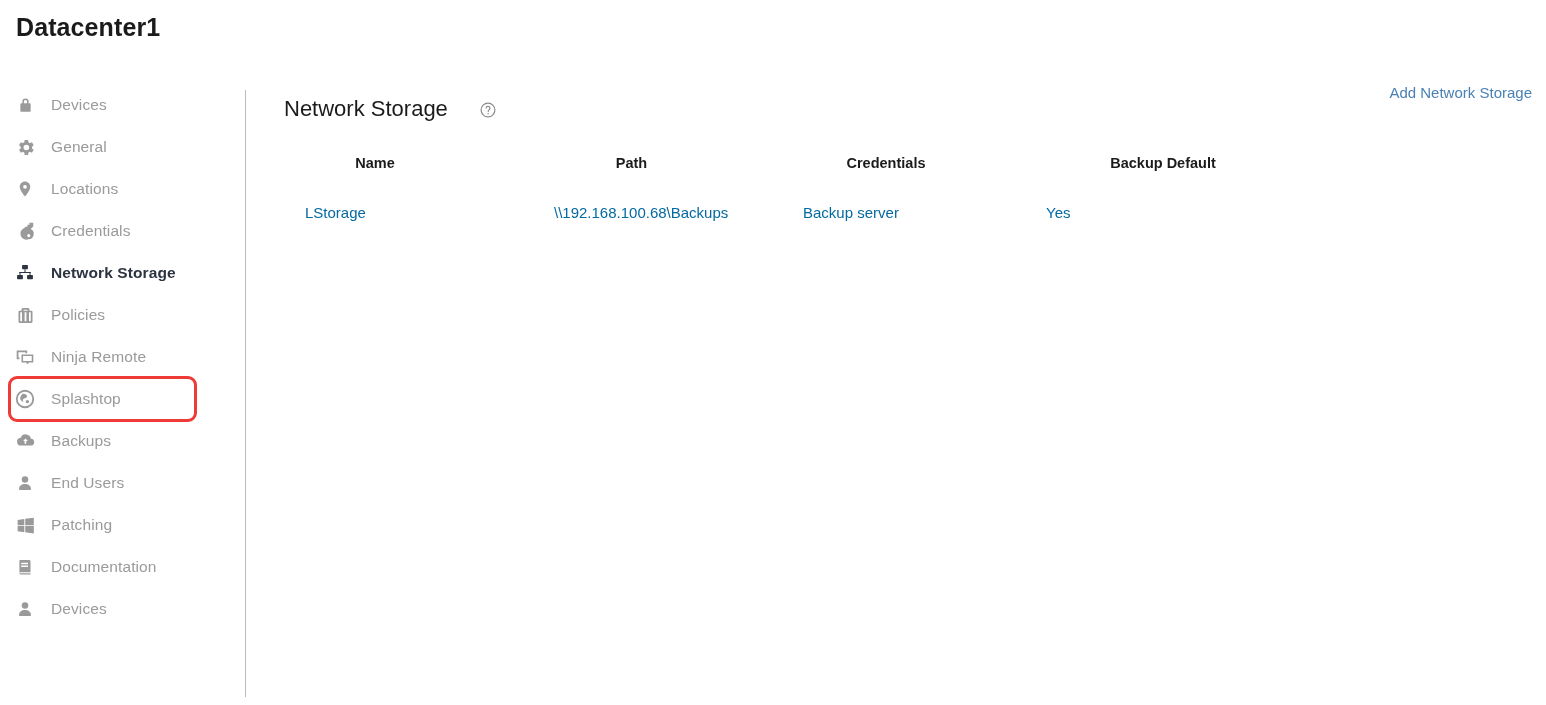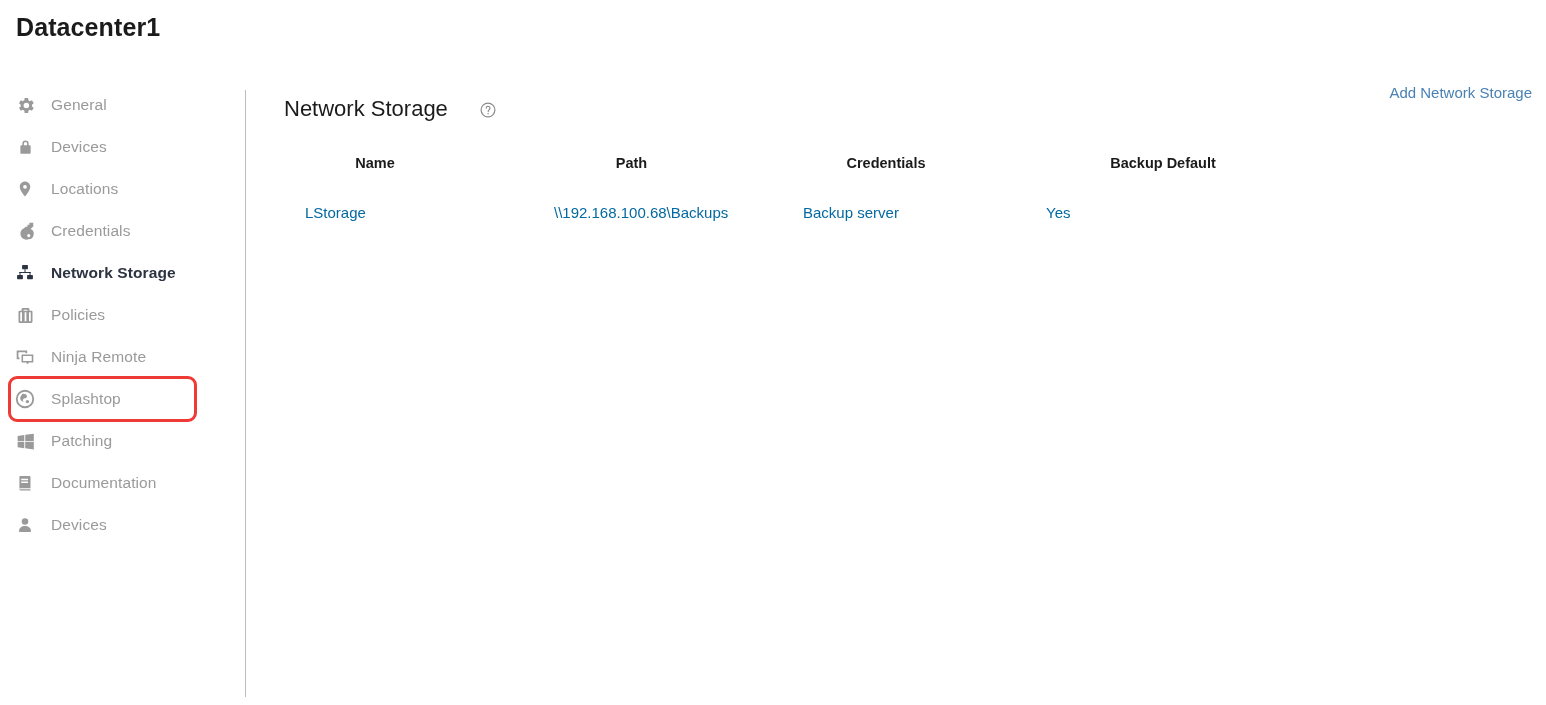--- a/index.html
+++ b/index.html
@@ -177,34 +177,34 @@
 </style>
 </head>
 <body>
 
 <div id="page-title">Datacenter1</div>
 
 <nav id="sidebar">
 
   <div class="nav-item">
     <span class="nav-icon">
+      <svg width="19" height="21" viewBox="0 0 24 24" fill="currentColor">
+          <path d="M17 9h-1V7a4 4 0 10-8 0v2H7a1.5 1.5 0 00-1.5 1.5v8A1.5 1.5 0 007 20h10a1.5 1.5 0 001.5-1.5v-8A1.5 1.5 0 0017 9zm-7-2a2 2 0 114 0v2h-4V7z"></path>
+        </svg>
+    </span>
+    <span class="nav-label">Devices</span>
+  </div>
+
+  <div class="nav-item">
+    <span class="nav-icon">
       <svg width="21" height="21" viewBox="0 0 24 24" fill="currentColor">
           <path d="M19.4 13a7.6 7.6 0 000-2l2-1.5-2-3.4-2.4 1a7.7 7.7 0 00-1.7-1L15 3.5h-4l-.3 2.6c-.6.2-1.2.6-1.7 1l-2.4-1-2 3.4L6.6 11a7.6 7.6 0 000 2l-2 1.5 2 3.4 2.4-1c.5.4 1.1.8 1.7 1l.3 2.6h4l.3-2.6c.6-.2 1.2-.6 1.7-1l2.4 1 2-3.4-2-1.5zM13 15.2a3.2 3.2 0 110-6.4 3.2 3.2 0 010 6.4z"></path>
         </svg>
     </span>
     <span class="nav-label">General</span>
-  </div>
-
-  <div class="nav-item">
-    <span class="nav-icon">
-      <svg width="19" height="21" viewBox="0 0 24 24" fill="currentColor">
-          <path d="M17 9h-1V7a4 4 0 10-8 0v2H7a1.5 1.5 0 00-1.5 1.5v8A1.5 1.5 0 007 20h10a1.5 1.5 0 001.5-1.5v-8A1.5 1.5 0 0017 9zm-7-2a2 2 0 114 0v2h-4V7z"></path>
-        </svg>
-    </span>
-    <span class="nav-label">Devices</span>
   </div>
 
 
   <div class="nav-item">
     <span class="nav-icon">
       <svg width="18" height="22" viewBox="0 0 24 24" fill="currentColor">
           <path d="M12 2C8.1 2 5 5.1 5 9c0 5.2 7 13 7 13s7-7.8 7-13c0-3.9-3.1-7-7-7zm0 9.5A2.5 2.5 0 1112 6.5a2.5 2.5 0 010 5z"></path>
         </svg>
     </span>
     <span class="nav-label">Locations</span>
@@ -255,21 +255,38 @@
     <span class="nav-icon">
       <svg width="22" height="22" viewBox="0 0 24 24" fill="currentColor">
         <path d="M12 2a10 10 0 100 20 10 10 0 000-20zm0 2a8 8 0 018 8 8 8 0 01-8 8 8 8 0 01-8-8 8 8 0 018-8z"></path>
         <path d="M9 6.5c2.3-.6 4.3.3 5 1.8.6 1.4-.4 2.7-2 3-1.4.3-2.4 1-2.4 2 0 .6.3 1.2.9 1.7-2-.3-3.5-1.6-3.7-3.3-.2-1.9 1-3.5 2.2-5.2z"></path>
         <circle cx="14.6" cy="14.8" r="1.8"></circle>
       </svg>
     </span>
     <span class="nav-label">Splashtop</span>
   </div>
 
-
+  <div class="nav-item">
+    <span class="nav-icon">
+      <svg width="23" height="20" viewBox="0 0 24 24" fill="currentColor">
+          <path d="M18.6 9.4A6.5 6.5 0 006.2 8 4.7 4.7 0 007 17.4h11.1a4 4 0 00.5-8zM12.9 12v3.3h-2V12H9.2L12 9l2.8 3h-1.9z"></path>
+        </svg>
+    </span>
+    <span class="nav-label">Backups</span>
+  </div>
+
+  <div class="nav-item">
+    <span class="nav-icon">
+      <svg width="20" height="21" viewBox="0 0 24 24" fill="currentColor">
+          <circle cx="12" cy="7.3" r="3.9"></circle>
+          <path d="M12 12.6c-3.9 0-7 2.3-7 5.1v2.1h14v-2.1c0-2.8-3.1-5.1-7-5.1z"></path>
+        </svg>
+    </span>
+    <span class="nav-label">End Users</span>
+  </div>
 
   <div class="nav-item">
     <span class="nav-icon">
       <svg width="21" height="21" viewBox="0 0 24 24" fill="currentColor">
         <path d="M3 5.6l7.6-1.1v7.1H3V5.6z"></path>
         <path d="M11.7 4.3L21.5 3v8.6h-9.8V4.3z"></path>
         <path d="M3 12.6h7.6v7.1L3 18.5v-5.9z"></path>
         <path d="M11.7 12.6h9.8V21l-9.8-1.3v-7.1z"></path>
       </svg>
     </span>

